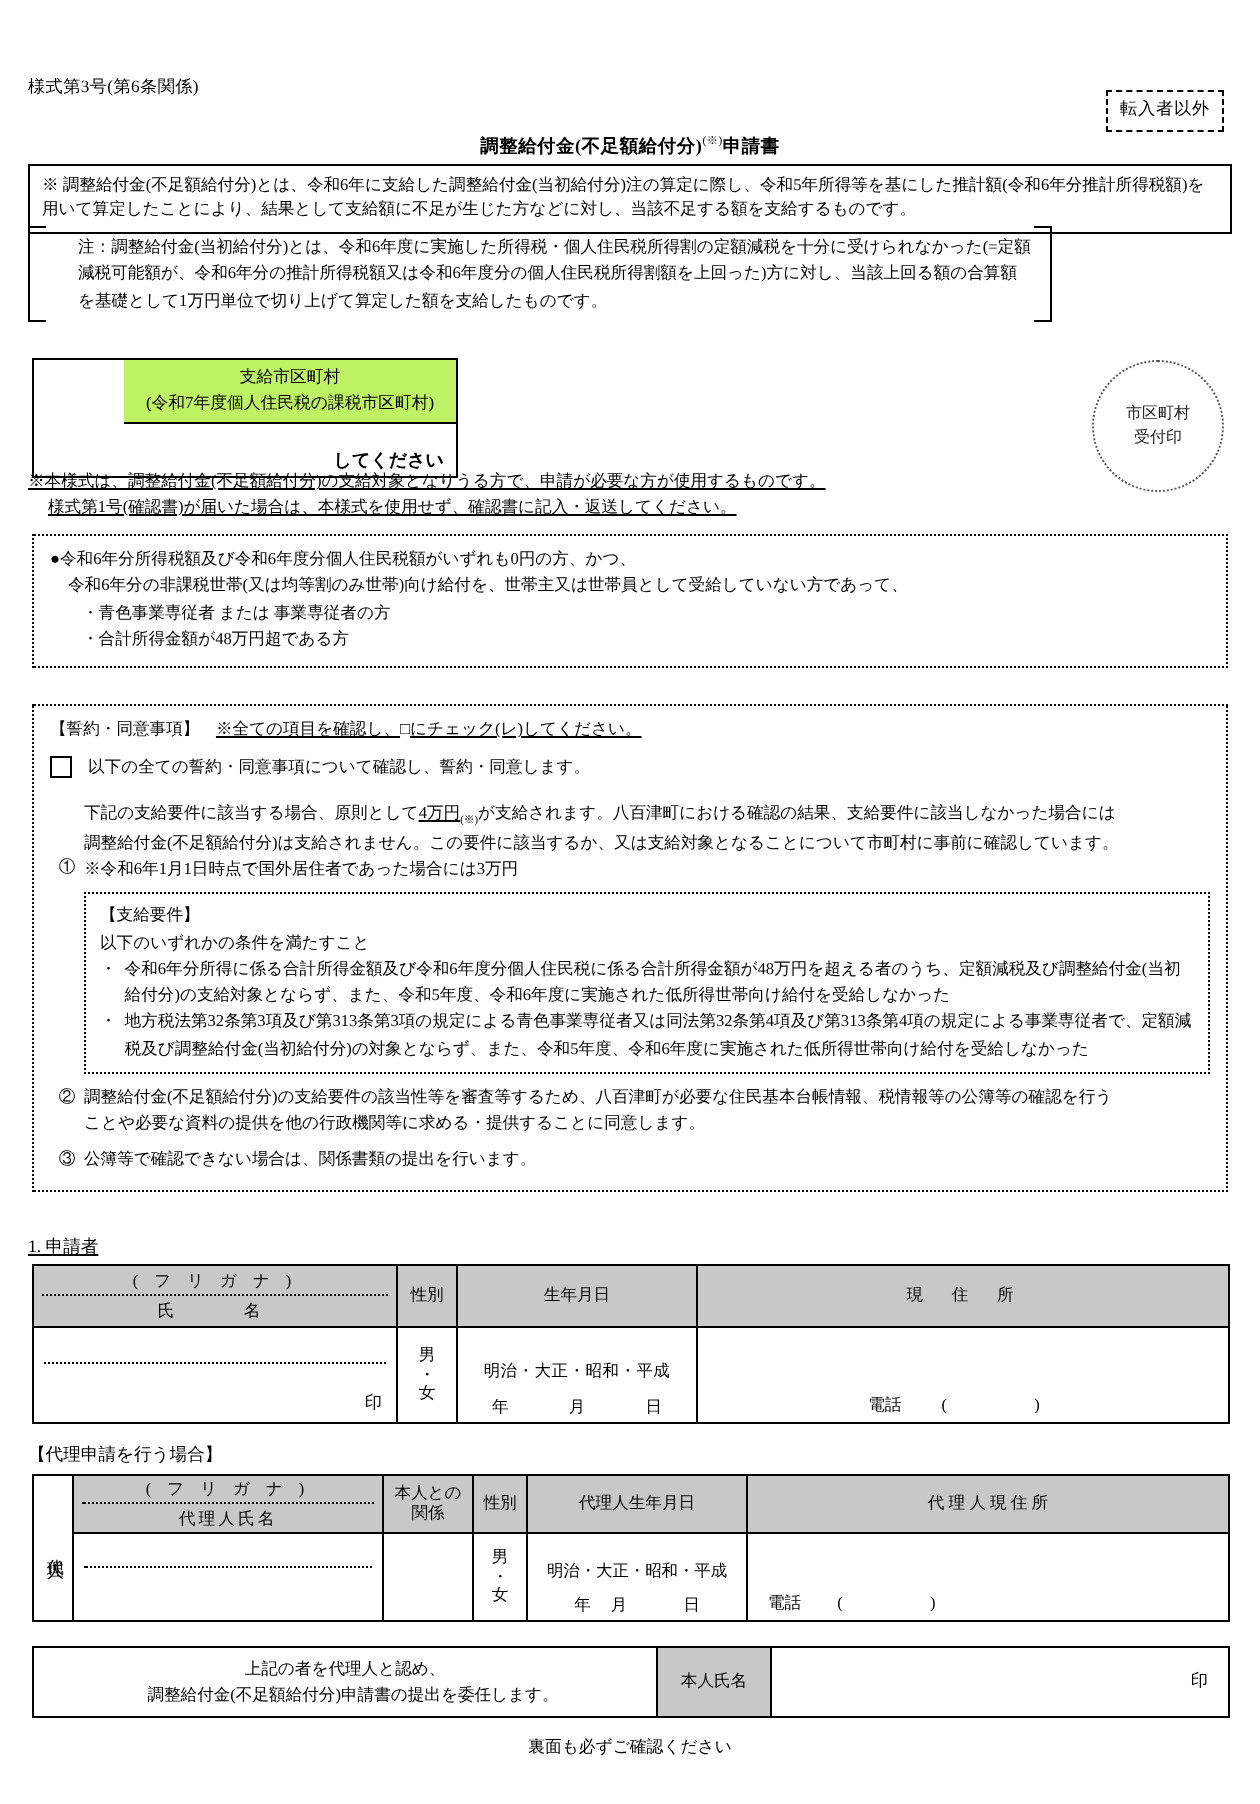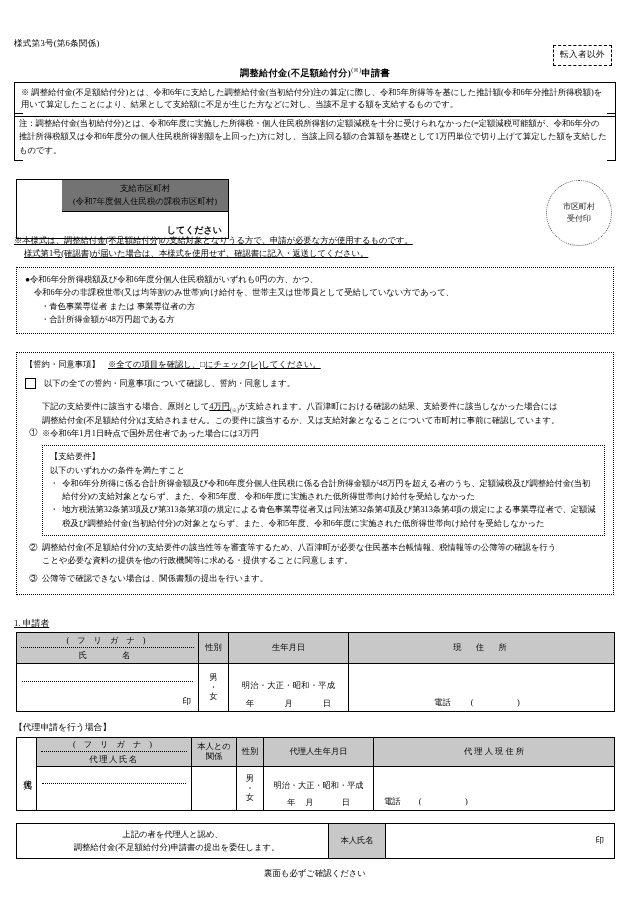--- a/index.html
+++ b/index.html
@@ -67,23 +67,23 @@
     box-sizing: border-box;
     border: 1px solid #000;
     padding: 4px 6px 4px 6px;
     font-size: 8.3px;
     line-height: 1.5;
   }
   .note-bracket {
     position: absolute;
     left: 14px;
     top: 113px;
-    width: 602px;
+    width: 512px;
     box-sizing: border-box;
-    padding: 4px 8px 4px 4px;
+    padding: 4px 8px 4px 24px;
     font-size: 8.3px;
     line-height: 1.62;
     border-left: 1px solid #000;
     border-right: 1px solid #000;
   }
   .note-bracket::before,
   .note-bracket::after {
     content: "";
     position: absolute;
     left: 0;
@@ -107,21 +107,21 @@
   
   .muni-box {
     position: absolute;
     left: 16px;
     top: 179px;
     width: 213px;
     border: 1px solid #000;
     box-sizing: border-box;
   }
   .muni-head {
-    background: #737373;
+    background: #bef264;
     border-bottom: 1px solid #000;
     text-align: center;
     font-size: 8.4px;
     line-height: 1.5;
     padding: 3px 2px 3px 2px;
     margin-left: 45px;
   }
   .muni-body {
     height: 26px;
     position: relative;

